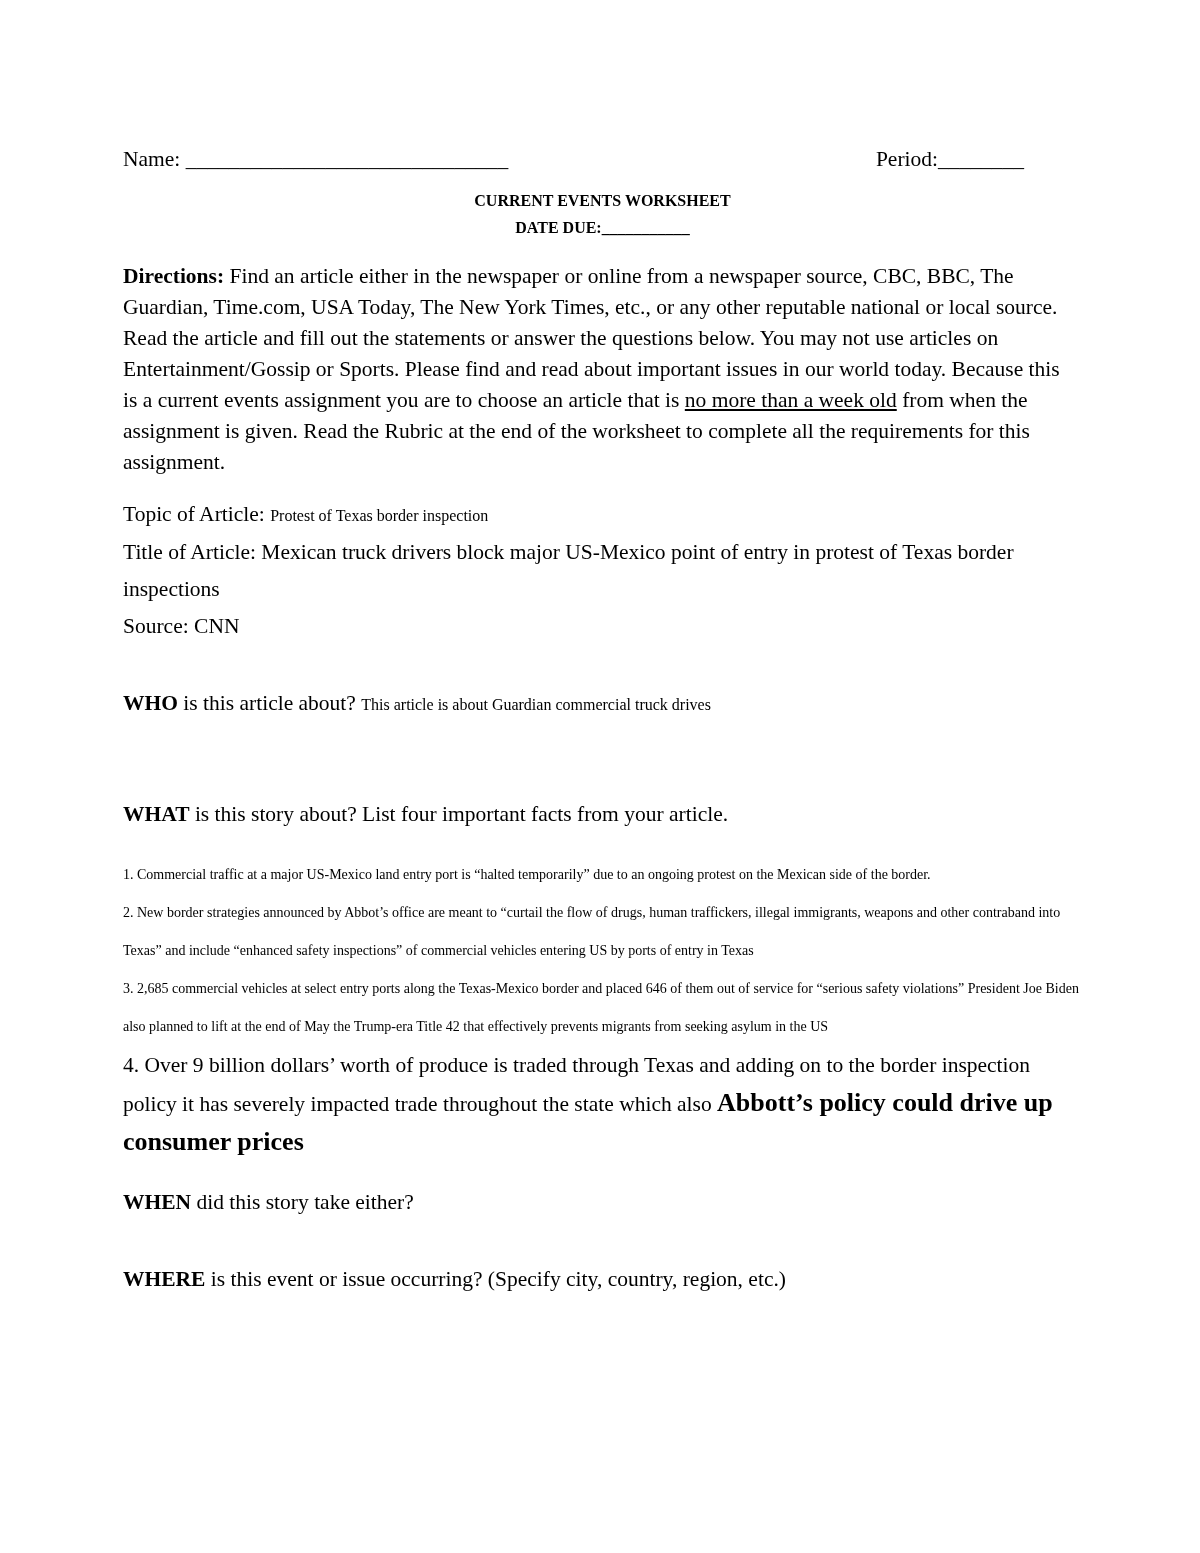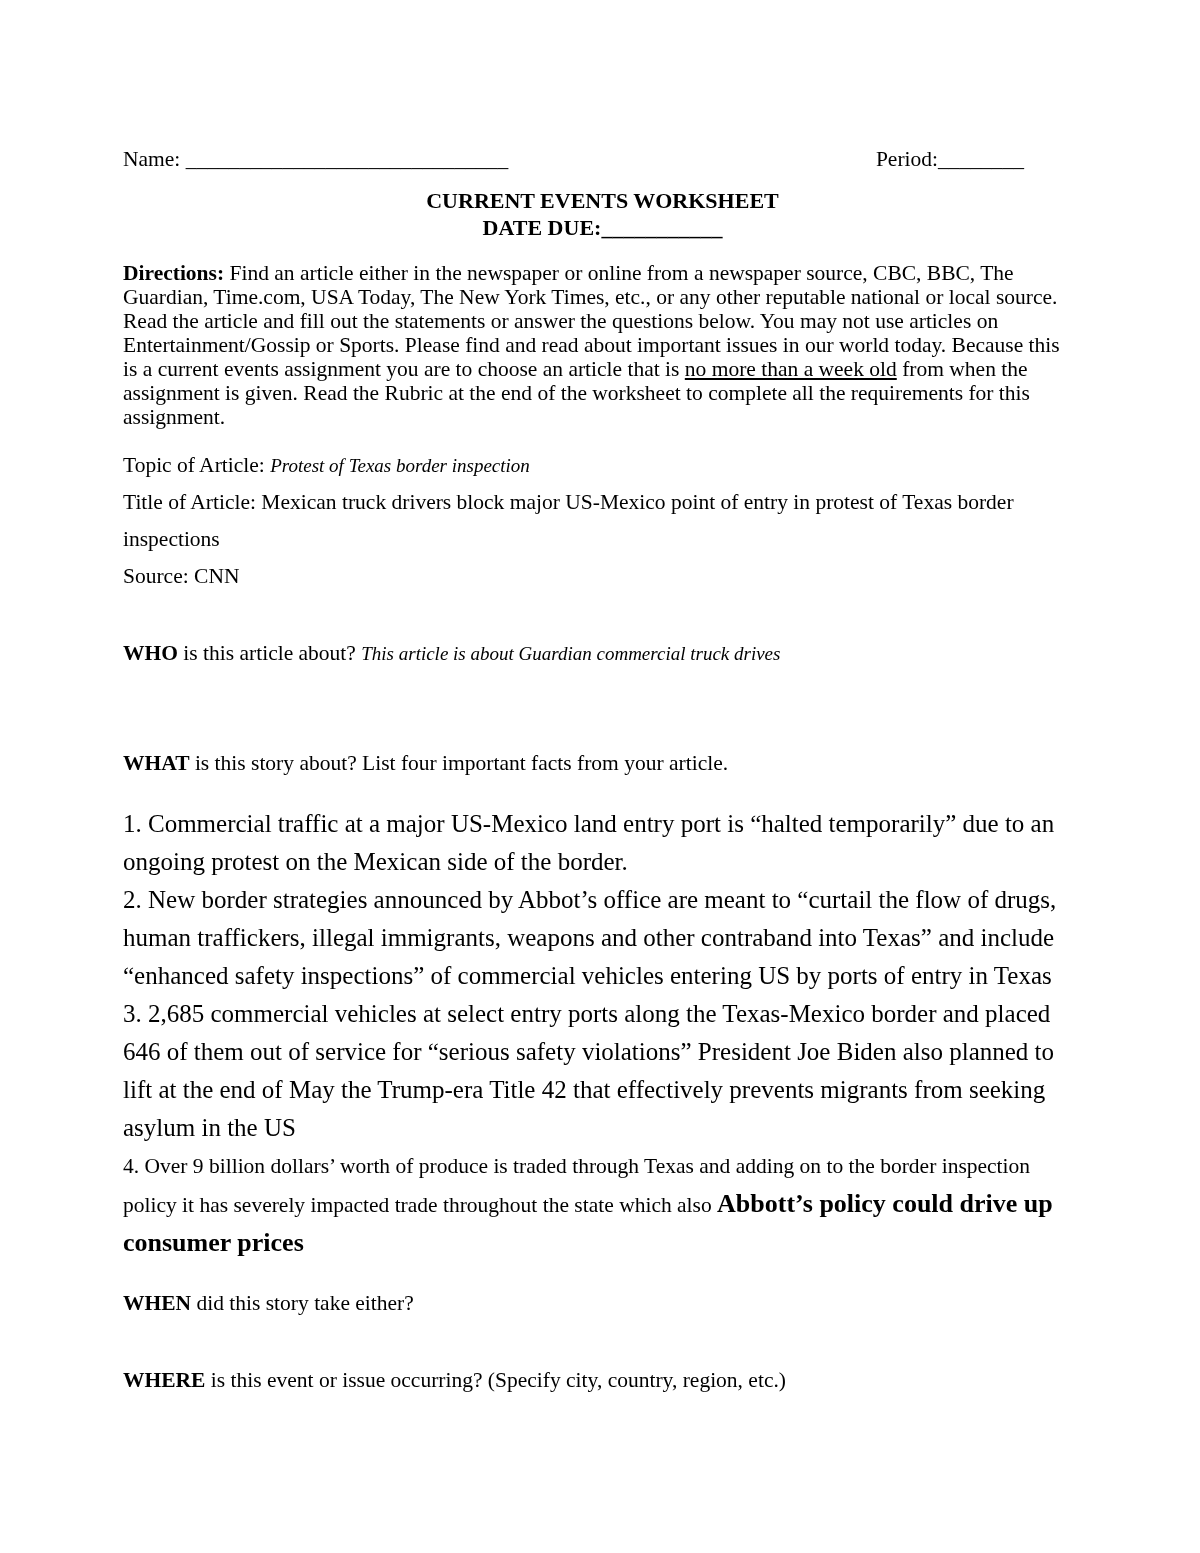--- a/index.html
+++ b/index.html
@@ -17,43 +17,43 @@
   }
   .name-row {
     display: flex;
     justify-content: space-between;
     margin-bottom: 14px;
   }
   .period-field { margin-right: 58px; }
   .title-block {
     text-align: center;
     font-weight: bold;
-    font-size: 22px;
+    font-size: 16px;
     line-height: 27px;
   }
   .directions {
     margin: 20px 12px 0 0;
-    line-height: 24px;
+    line-height: 31px;
   }
   .directions .dir-label { font-weight: bold; }
   .underlined { text-decoration: underline; }
   .article-info {
     margin-top: 18px;
     line-height: 37px;
   }
   .article-info p { margin: 0; }
-  .ans { font-size: 19px; font-style: italic; }
+  .ans { font-size: 16px; }
   .qa-line { margin: 0; }
   .kw { font-weight: bold; }
   .who-line  { margin-top: 45px; }
   .what-line { margin-top: 83px; }
   .facts { margin-top: 28px; }
   .fact {
     margin: 0;
-    font-size: 25px;
+    font-size: 14px;
     line-height: 38px;
   }
   .fact .fact-num { }
   .fact-large { font-size: 21.5px; }
   .fact-large .small { font-size: 26px; font-weight: bold; }
   .when-line { margin-top: 27px; }
   .when-answer {
     margin: 10px 0 0 0;
     font-size: 19px;
     line-height: 24px;

